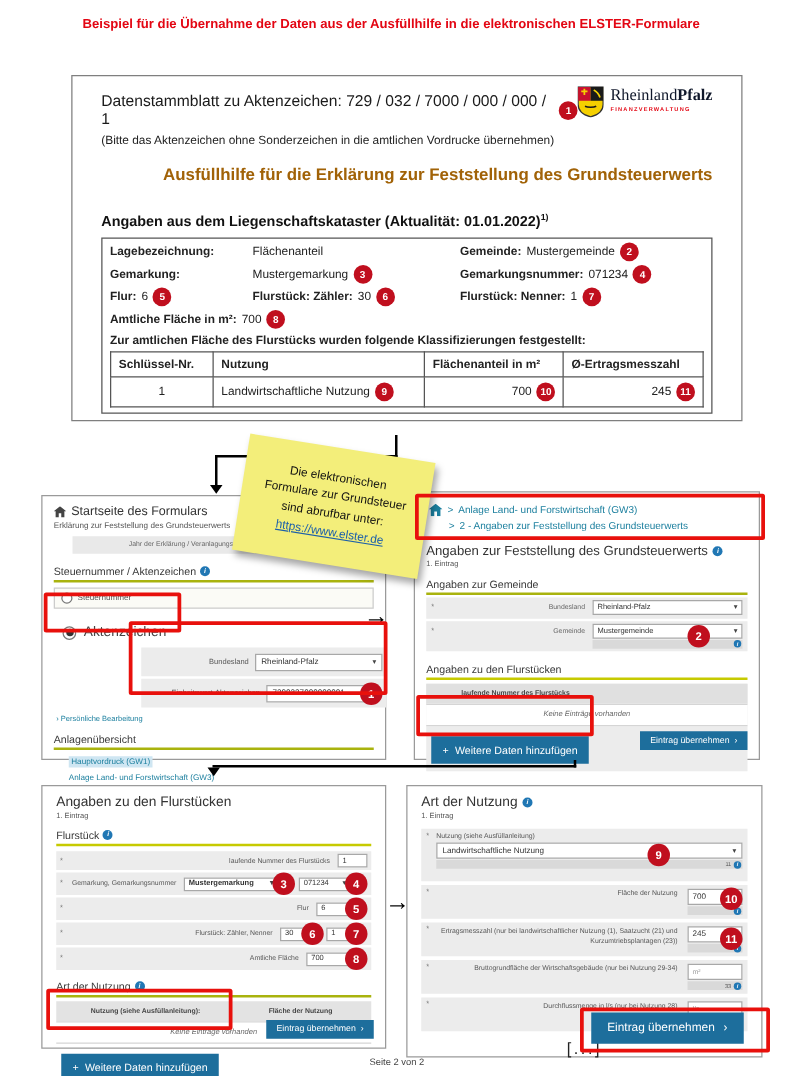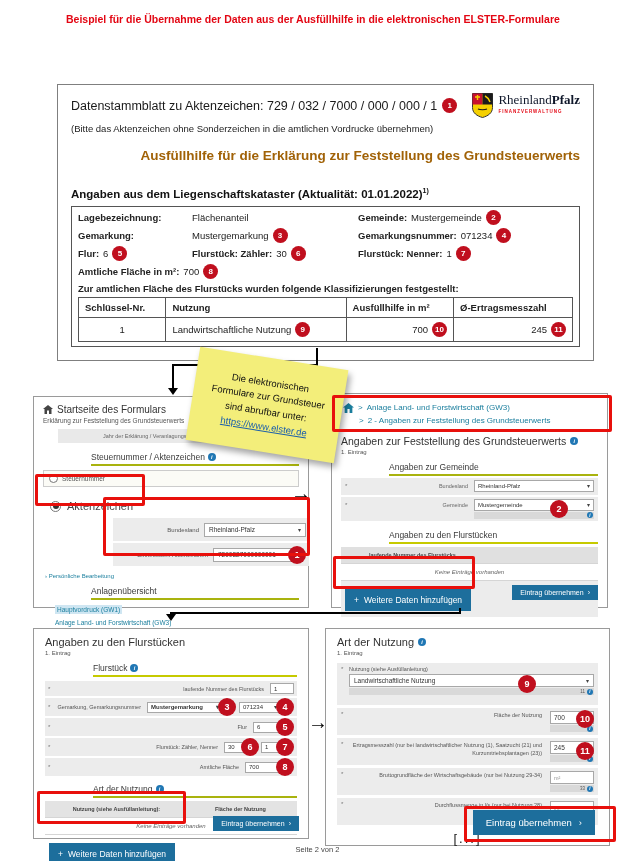--- a/index.html
+++ b/index.html
@@ -3,22 +3,22 @@
 <meta charset="utf-8">
 <style>
   html,body{margin:0;padding:0;background:#fff;}
   .page{position:relative;width:635px;height:861px;background:#ffffff;overflow:hidden;
         font-family:"Liberation Sans",sans-serif;color:#222;}
 
   
   .doc-title{position:absolute;left:66px;top:13px;font-size:10.5px;font-weight:bold;color:#e30613;}
 
   
-  .main-box{position:absolute;left:57px;top:84px;width:537px;height:277px;border:1.5px solid #7f7f7f;
-            box-sizing:border-box;padding:6px 13px;background:#fff;}
+  .main-box{position:absolute;left:57px;top:60px;width:537px;height:277px;border:1.5px solid #7f7f7f;
+            box-sizing:border-box;padding:6px 23px;background:#fff;}
   .mb-head{display:flex;justify-content:space-between;align-items:flex-start;}
   .mb-head-l{font-size:12.5px;color:#1a1a1a;padding-top:7px;display:flex;align-items:center;gap:5px;}
   .mb-logo{display:flex;gap:5px;align-items:flex-start;padding-top:2px;}
   .mb-brand{font-family:"Liberation Serif",serif;font-size:13px;color:#0f172a;line-height:1;}
   .mb-brand .p2{font-weight:bold;}
   .mb-sub{font-size:4.5px;color:#e30613;letter-spacing:1px;margin-top:3px;font-weight:bold;}
   .mb-note{font-size:9.5px;margin-top:5px;color:#222;}
   .mb-h1{text-align:right;font-weight:bold;font-size:13.5px;line-height:1.4;margin-top:13px;color:#a16207;}
   .mb-sec{font-weight:bold;font-size:11.5px;margin-top:21px;color:#111;}
   sup{font-size:7px;}
@@ -56,21 +56,21 @@
   .sticky a,.sticky .lnk{color:#1b5faa;text-decoration:underline;font-size:9.5px;}
 
   
   .panel{position:absolute;border:1px solid #9a9a9a;background:#fff;box-sizing:border-box;z-index:1;}
   #panel-a{left:33px;top:396px;width:276px;height:212px;padding:7px 9px;}
   #panel-b{left:331px;top:393px;width:277px;height:215px;padding:4px 9px;}
   #panel-c{left:33px;top:628px;width:276px;height:211px;padding:7px 11px;}
   #panel-d{left:325px;top:628px;width:285px;height:218px;padding:7px 11px;}
 
   .sec-h{font-size:8.5px;color:#3a3a3a;border-bottom:2px solid #a9b30e;padding-bottom:2px;
-         display:flex;align-items:center;gap:3px;margin-left:48px;}
+         display:flex;align-items:center;gap:3px;}
   .sec-h.yellow{border-bottom-color:#c6ca00;}
   .info{width:8px;height:8px;border-radius:50%;background:#2077b4;color:#fff;font-size:5.5px;
         font-style:italic;font-weight:bold;display:inline-flex;align-items:center;justify-content:center;flex:none;}
   .info.sm{width:6px;height:6px;font-size:4.5px;}
   .caret{font-size:6px;color:#444;line-height:1;}
   .star{color:#777;flex:none;width:8px;font-size:6px;}
 
   
   .pa-title{display:flex;align-items:center;gap:4px;font-size:10px;color:#333;}
   .pa-sub{font-size:6.5px;color:#555;margin:2px 0 5px 0;}
@@ -246,21 +246,21 @@
           <span class="bdg">8</span>
         </span>
       </div>
       <div class="kat-intro">Zur amtlichen Fläche des Flurstücks wurden folgende Klassifizierungen festgestellt:</div>
 
       <table class="kat-table">
         <thead>
           <tr>
             <th>Schlüssel-Nr.</th>
             <th>Nutzung</th>
-            <th>Ausfüllhilfe in m²</th>
+            <th>Flächenanteil in m²</th>
             <th>Ø-Ertragsmesszahl</th>
           </tr>
         </thead>
         <tbody>
           <tr>
             <td class="c">1</td>
             <td>
               <span class="pair">
                   <span>Landwirtschaftliche Nutzung</span>
               <span class="bdg">9</span>

